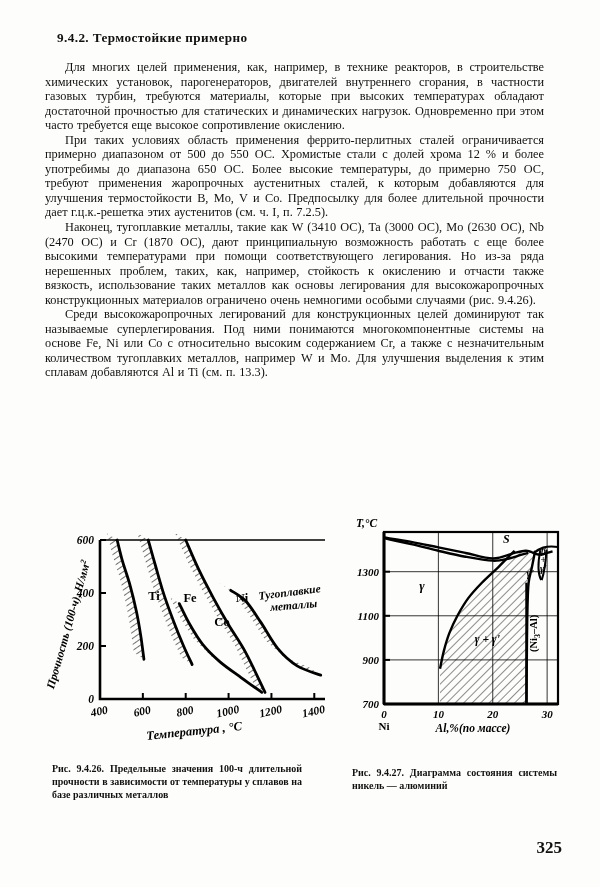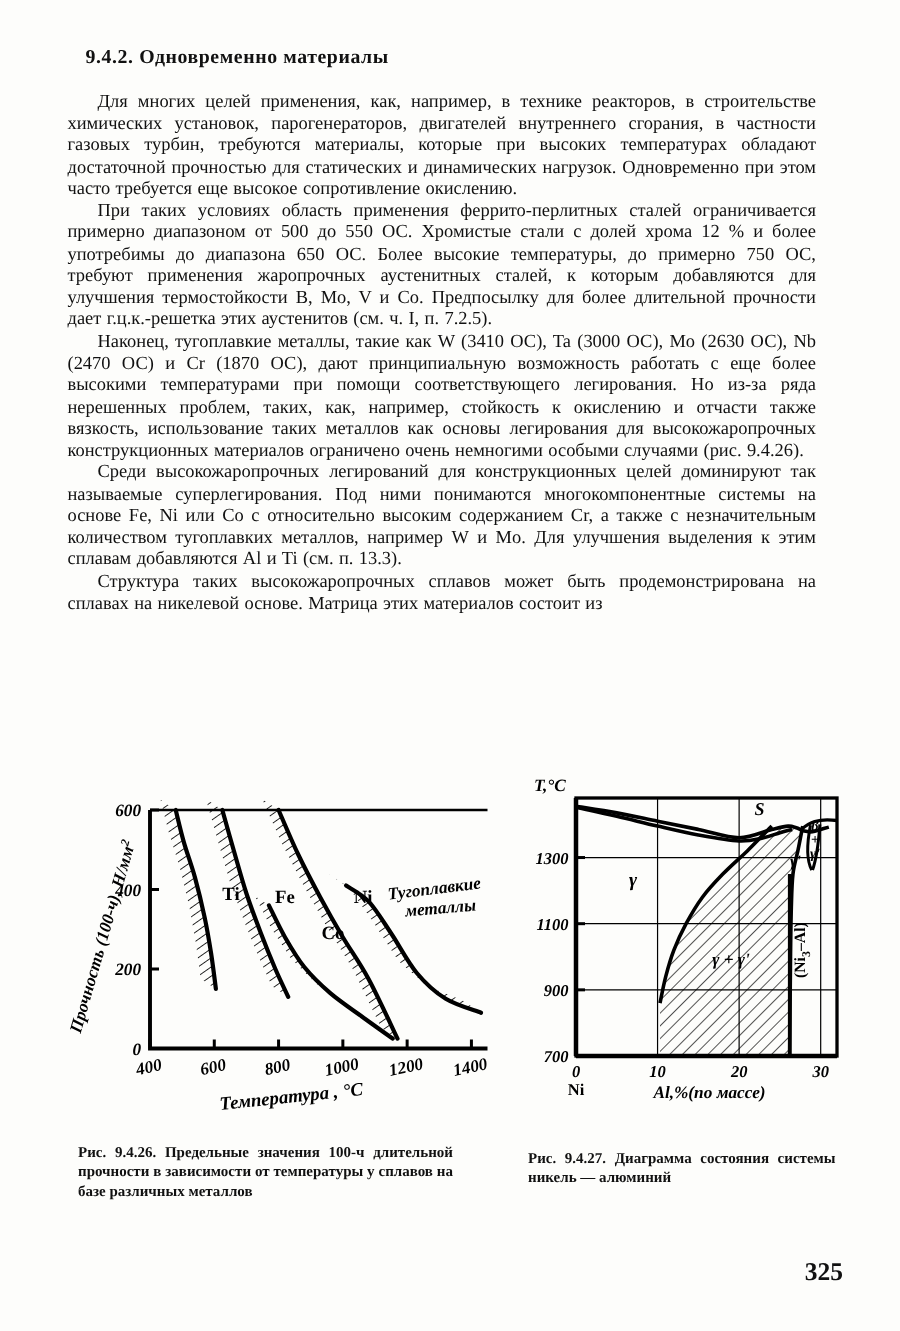--- a/index.html
+++ b/index.html
@@ -74,28 +74,27 @@
     margin-left:10px;
   }
   svg{ display:block; }
   text{ font-family:"Liberation Serif", serif; }
 </style>
 </head>
 <body>
 
 <div class="page">
 
-  <h2 class="section-heading">9.4.2. Одновременно материалы</h2>
+  <h2 class="section-heading">9.4.2. Термостойкие примерно</h2>
 
   <div class="body-text">
     <p class="body-par">Для многих целей применения, как, например, в технике реакторов, в строительстве химических установок, парогенераторов, двигателей внутреннего сгорания, в частности газовых турбин, требуются материалы, которые при высоких температурах обладают достаточной прочностью для статических и динамических нагрузок. Одновременно при этом часто требуется еще высокое сопротивление окислению.</p>
     <p class="body-par">При таких условиях область применения феррито-перлитных сталей ограничивается примерно диапазоном от 500 до 550 ОС. Хромистые стали с долей хрома 12 % и более употребимы до диапазона 650 ОС. Более высокие температуры, до примерно 750 ОС, требуют применения жаропрочных аустенитных сталей, к которым добавляются для улучшения термостойкости B, Mo, V и Co. Предпосылку для более длительной прочности дает г.ц.к.-решетка этих аустенитов (см. ч. I, п. 7.2.5).</p>
     <p class="body-par">Наконец, тугоплавкие металлы, такие как W (3410 ОС), Ta (3000 ОС), Mo (2630 ОС), Nb (2470 ОС) и Cr (1870 ОС), дают принципиальную возможность работать с еще более высокими температурами при помощи соответствующего легирования. Но из-за ряда нерешенных проблем, таких, как, например, стойкость к окислению и отчасти также вязкость, использование таких металлов как основы легирования для высокожаропрочных конструкционных материалов ограничено очень немногими особыми случаями (рис. 9.4.26).</p>
     <p class="body-par">Среди высокожаропрочных легирований для конструкционных целей доминируют так называемые суперлегирования. Под ними понимаются многокомпонентные системы на основе Fe, Ni или Co с относительно высоким содержанием Cr, а также с незначительным количеством тугоплавких металлов, например W и Mo. Для улучшения выделения к этим сплавам добавляются Al и Ti (см. п. 13.3).</p>
-    <p class="body-par">Структура таких высокожаропрочных сплавов может быть продемонстрирована на сплавах на никелевой основе. Матрица этих материалов состоит из</p>
   </div>
 </div>
 
 <div class="figures">
 
   <div class="fig-left">
     <svg id="svg-left" viewBox="0 0 285 240" width="285" height="240">
       <defs>
         <pattern id="hatchL" width="5" height="5" patternUnits="userSpaceOnUse" patternTransform="rotate(55)">
           <line x1="0" y1="0" x2="0" y2="5" stroke="#000" stroke-width="1.1"></line>

